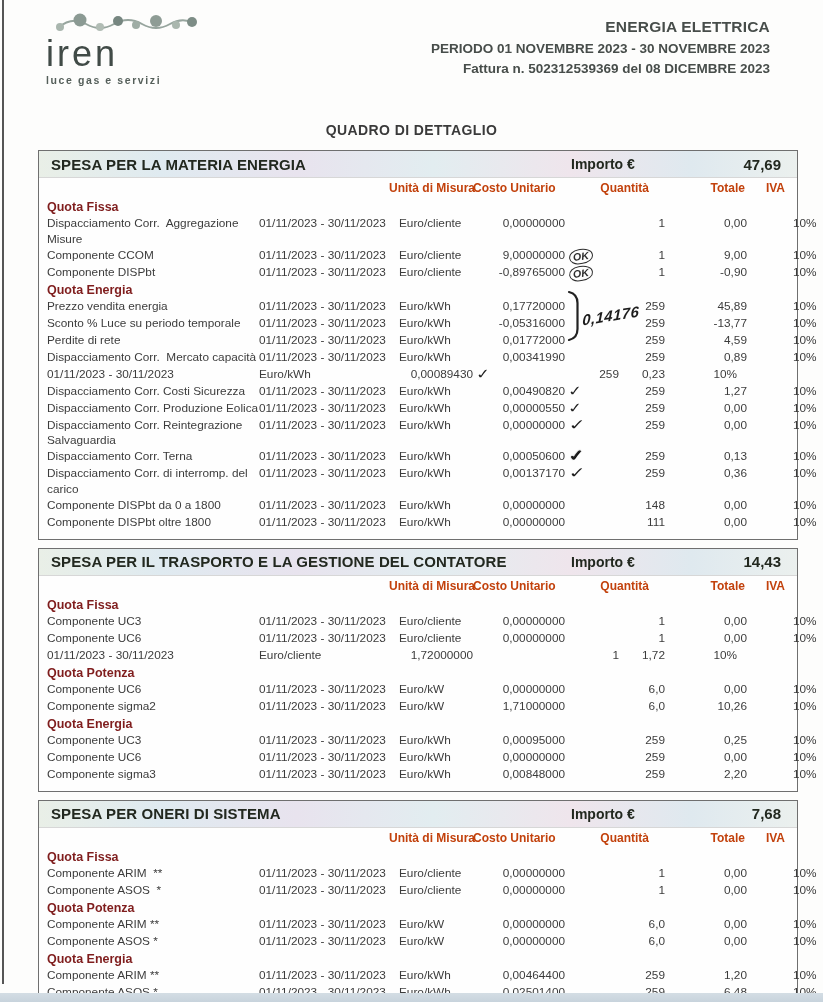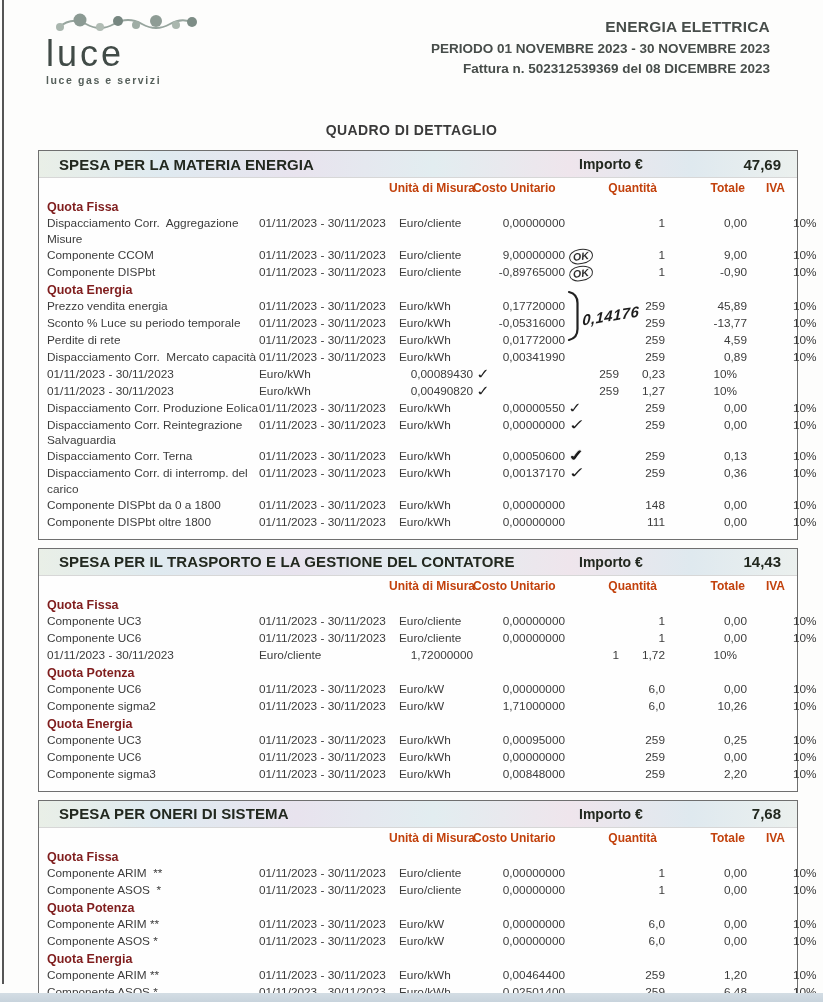--- a/index.html
+++ b/index.html
@@ -24,29 +24,29 @@
   .header-period,.header-invoice{font-size:13.5px;font-weight:700;margin-top:5px;}
 
   .page-title{width:100%;text-align:center;font-size:14px;font-weight:700;letter-spacing:.4px;color:#3a3a3a;margin-top:36px;}
 
   
   .sections{position:absolute;left:38px;top:150px;width:760px;}
   .section-box{border:1px solid #6f6f6f;background:#fefefe;margin-bottom:8px;box-sizing:border-box;}
   .band{display:flex;align-items:center;height:26px;
     background:linear-gradient(90deg,#e9efe7 0%,#dfeaf0 16%,#e8e3ee 34%,#e2edf0 52%,#efe5ec 70%,#dfe9ef 86%,#ebf0ee 100%);
     border-bottom:1px solid #d7d7d7;}
-  .band-title{flex:0 0 520px;padding-left:20px;font-size:15px;font-weight:700;color:#22281f;letter-spacing:.1px;white-space:nowrap;}
+  .band-title{flex:0 0 520px;padding-left:12px;font-size:15px;font-weight:700;color:#22281f;letter-spacing:.1px;white-space:nowrap;}
   .band-importo{font-size:14px;font-weight:700;color:#22281f;}
   .band-amount{flex:1;text-align:right;padding-right:16px;font-size:15px;font-weight:700;color:#22281f;}
 
   .colheader{position:relative;height:17px;margin:3px 8px 0 8px;font-size:12px;font-weight:700;color:#c2410c;}
   .colheader span{position:absolute;top:0;white-space:nowrap;}
   .ch-unit{right:314px;}
   .ch-cost{left:426px;}
-  .ch-qty{right:132px;}
+  .ch-qty{right:140px;}
   .ch-tot{right:44px;}
   .ch-iva{right:4px;}
 
   .rows{padding:1px 8px 7px 8px;}
   .group-row{font-size:12.5px;font-weight:700;color:#7f1d1d;min-height:17px;line-height:17px;}
   .row{display:grid;grid-template-columns:212px 140px 74px 92px 54px 46px 82px 44px;
     align-items:start;min-height:17px;font-size:11.8px;line-height:15.8px;color:#3c3c3c;}
   .c-name{white-space:pre;}
   .c-period{white-space:nowrap;}
   .c-unit{text-align:left;white-space:nowrap;}
@@ -78,21 +78,21 @@
       <path d="M6 18 Q20 6 34 14 Q48 22 62 14 Q76 6 90 14 Q104 22 118 14 Q130 7 142 13" fill="none" stroke="#97a59e" stroke-width="2"></path>
       <circle cx="8" cy="17" r="4" fill="#a9b6ae"></circle>
       <circle cx="28" cy="10" r="6.5" fill="#8b9a93"></circle>
       <circle cx="48" cy="17" r="4" fill="#b2bdb5"></circle>
       <circle cx="66" cy="11" r="5" fill="#768680"></circle>
       <circle cx="84" cy="15" r="4" fill="#9fada5"></circle>
       <circle cx="104" cy="11" r="6" fill="#8e9c95"></circle>
       <circle cx="124" cy="15" r="4" fill="#aab7ae"></circle>
       <circle cx="140" cy="12" r="5" fill="#7d8d86"></circle>
     </svg>
-    <span class="logo-brand">luce</span>
+    <span class="logo-brand">iren</span>
     <span class="logo-tagline">luce gas e servizi</span>
   </div>
   <div class="header-right">
     <div class="header-title">ENERGIA ELETTRICA</div>
     <div class="header-period">PERIODO 01 NOVEMBRE 2023 - 30 NOVEMBRE 2023</div>
     <div class="header-invoice">Fattura n. 502312539369 del 08 DICEMBRE 2023</div>
   </div>
 </header>
 
 <div class="page-title">QUADRO DI DETTAGLIO</div>
@@ -195,20 +195,21 @@
         <div class="row">
           <span class="c-period">01/11/2023 - 30/11/2023</span>
           <span class="c-unit">Euro/kWh</span>
           <span class="c-cost">0,00089430</span>
           <span class="c-mark"><span class="hw-check">✓</span></span>
           <span class="c-qty">259</span>
           <span class="c-tot">0,23</span>
           <span class="c-iva">10%</span>
         </div>
         <div class="row">
+          <span class="c-name">Dispacciamento Corr. Costi Sicurezza</span>
           <span class="c-period">01/11/2023 - 30/11/2023</span>
           <span class="c-unit">Euro/kWh</span>
           <span class="c-cost">0,00490820</span>
           <span class="c-mark"><span class="hw-check">✓</span></span>
           <span class="c-qty">259</span>
           <span class="c-tot">1,27</span>
           <span class="c-iva">10%</span>
         </div>
         <div class="row">
           <span class="c-name">Dispacciamento Corr. Produzione Eolica</span>

